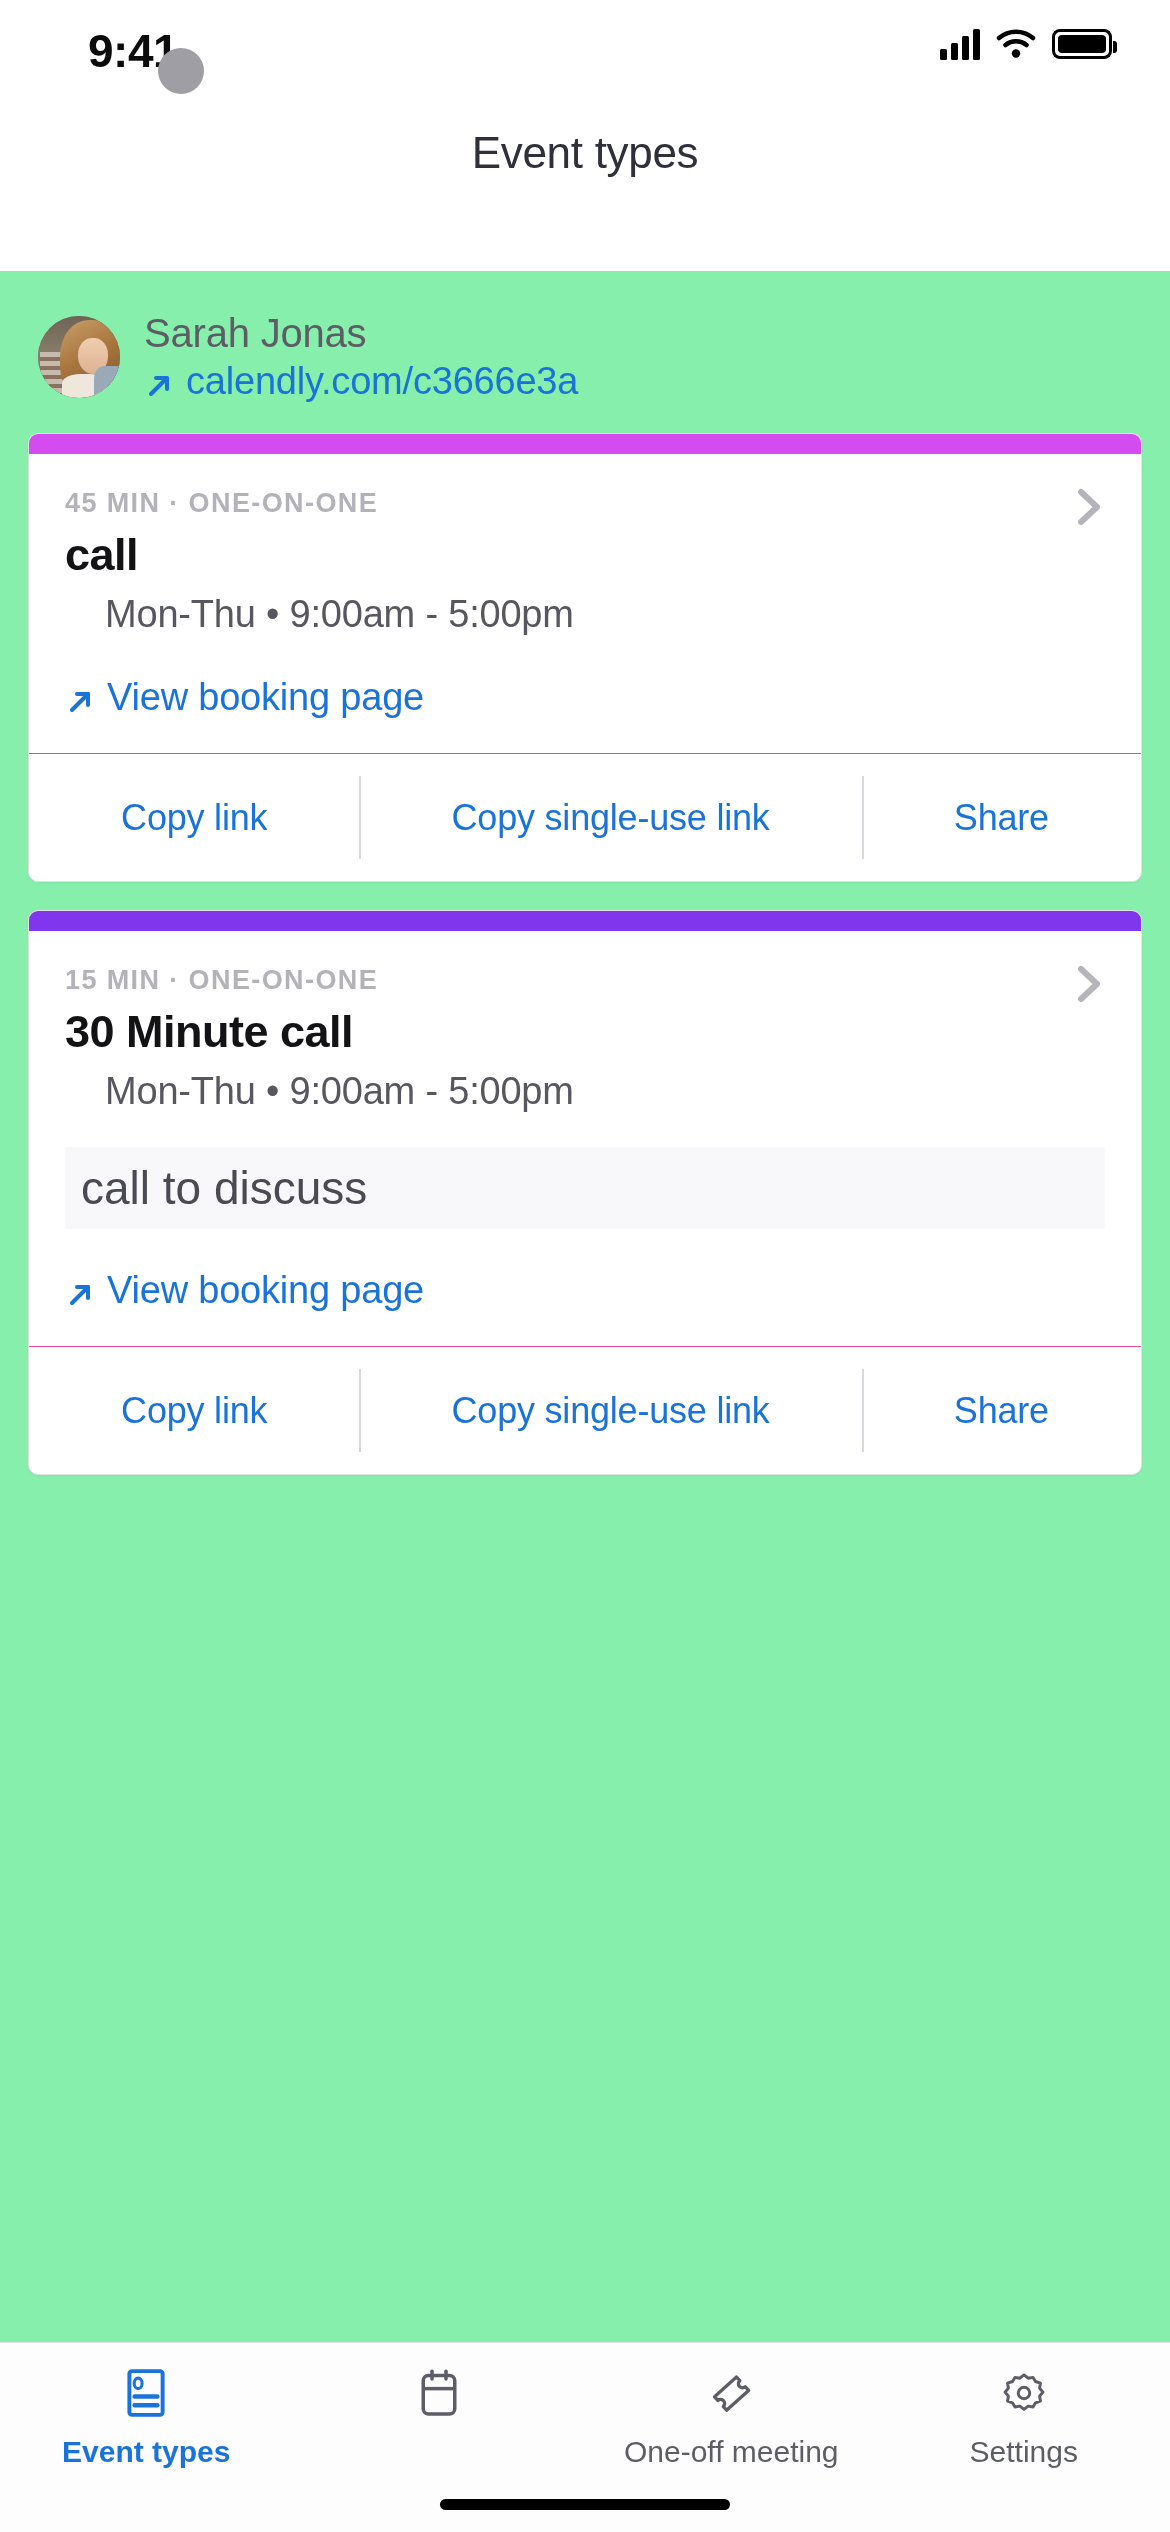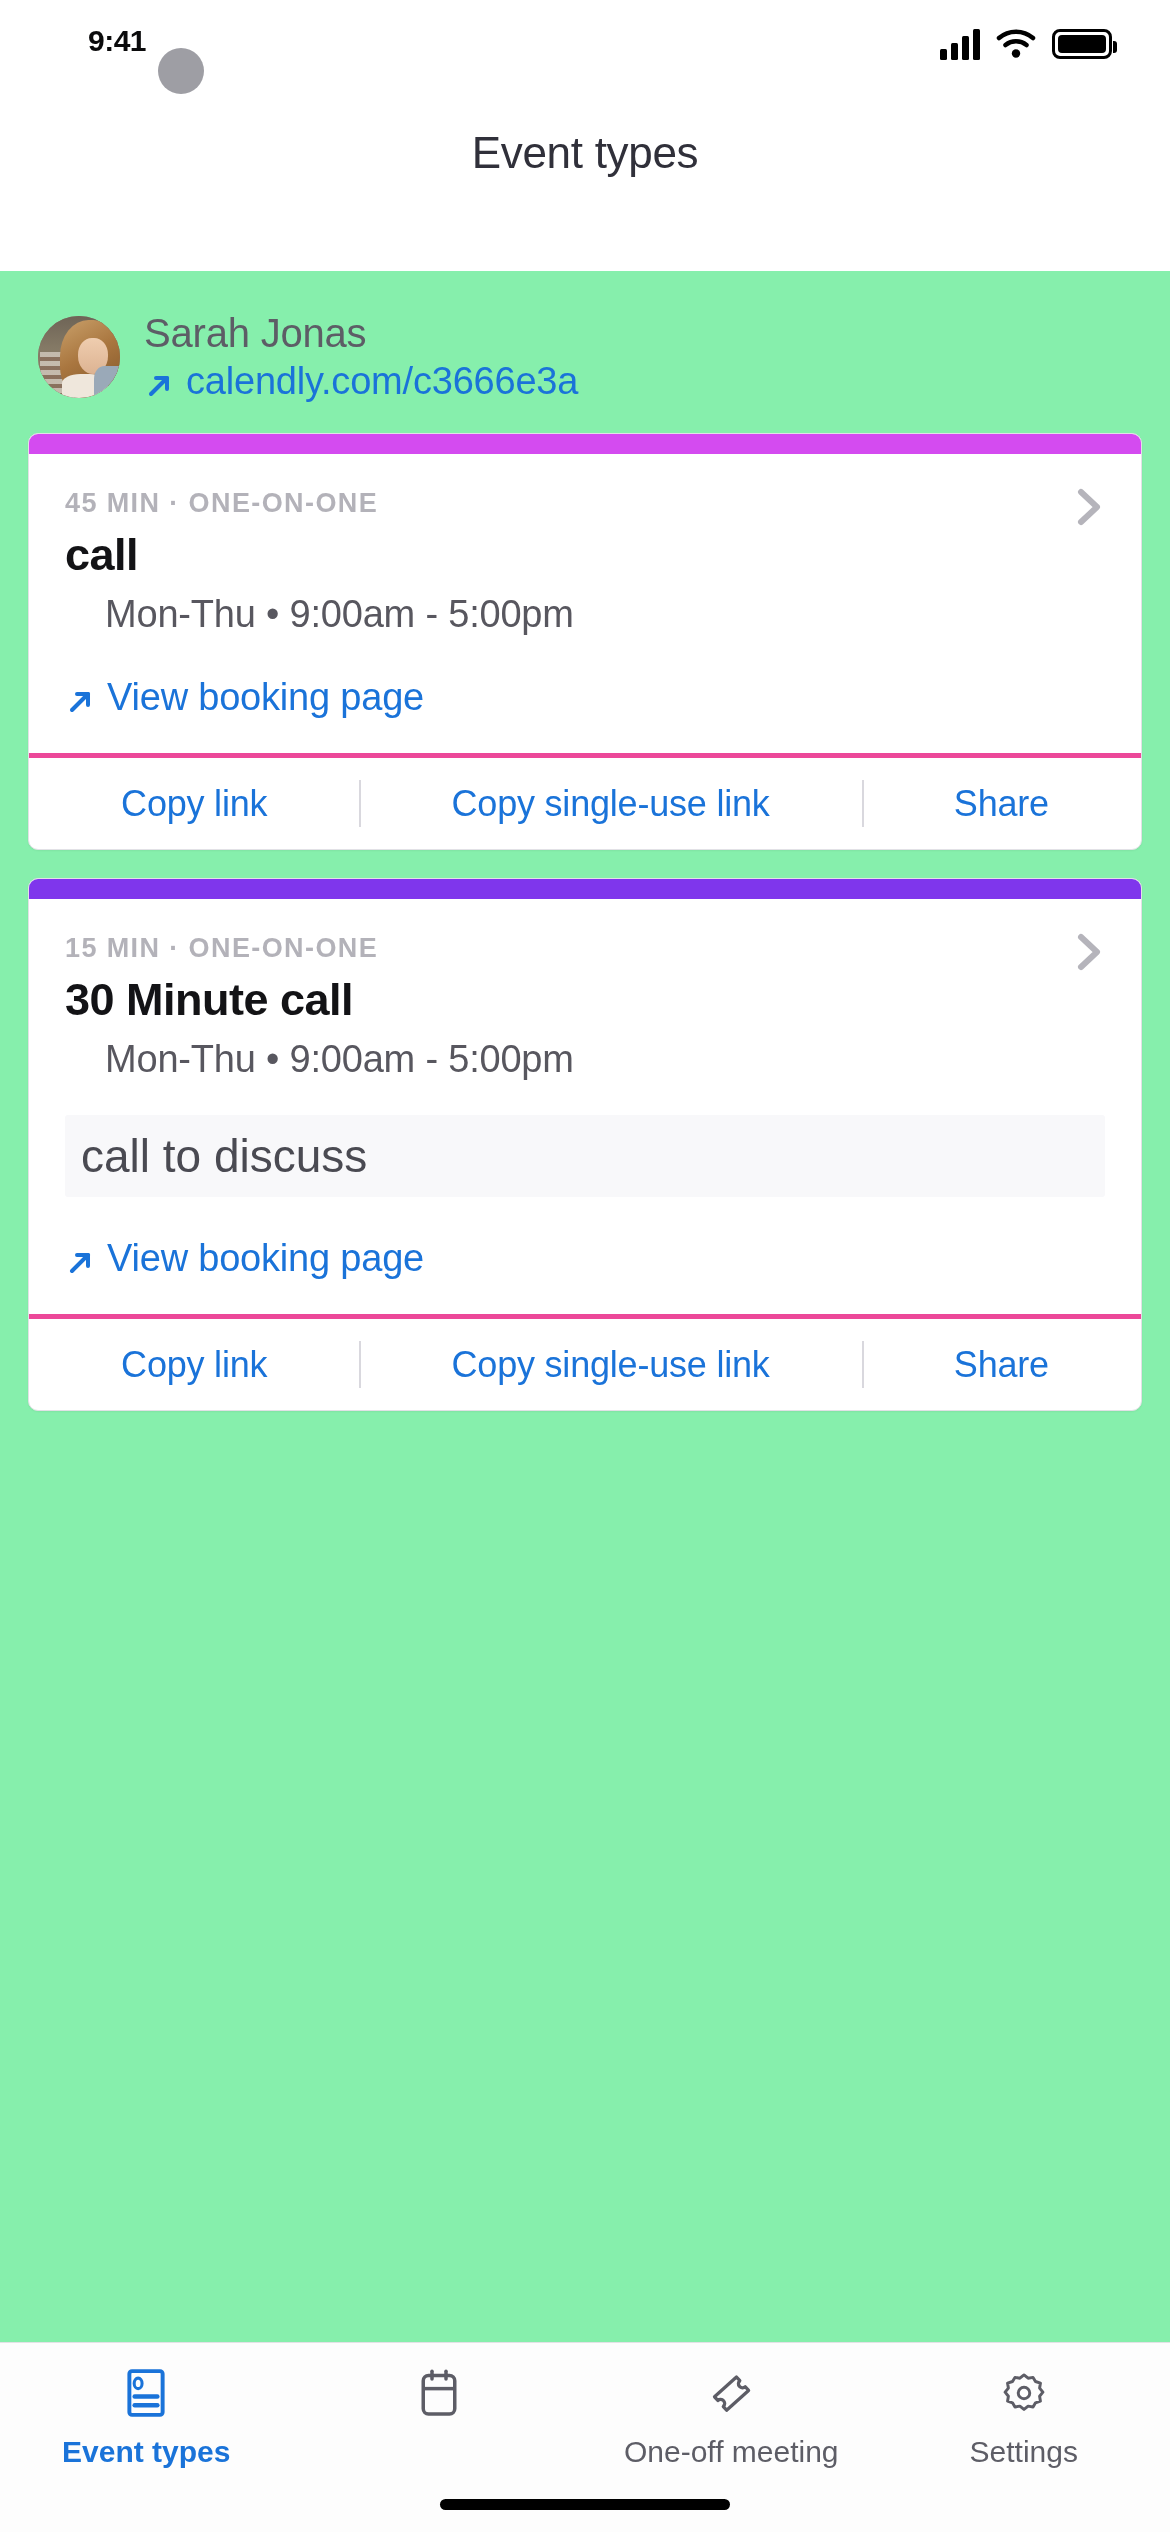--- a/index.html
+++ b/index.html
@@ -20,21 +20,21 @@
   
   .statusbar {
     position:relative;
     height:96px;
     background:#ffffff;
     flex:0 0 auto;
   }
   .status-time {
     position:absolute;
     left:88px; top:24px;
-    font-size:30px;
+    font-size:46px;
     font-weight:bold;
     color:#0b0b0c;
     letter-spacing:-0.5px;
   }
   .notch-dot {
     position:absolute;
     left:158px; top:48px;
     width:46px; height:46px;
     border-radius:50%;
     background:#9e9ea4;
@@ -203,22 +203,22 @@
     display:flex; align-items:center; gap:12px;
     letter-spacing:-0.2px;
   }
   .chevron {
     position:absolute;
     right:30px; top:30px;
     width:46px; height:46px;
   }
   .card-actions {
     display:flex;
-    border-top:5px solid #ec4899;
-    height:96px;
+    border-top:1px solid #ec4899;
+    height:128px;
     align-items:stretch;
   }
   .action {
     flex:1 1 auto;
     display:flex; align-items:center; justify-content:center;
     font-size:36px;
     color:#1a73d9;
     position:relative;
     letter-spacing:-0.2px;
   }

